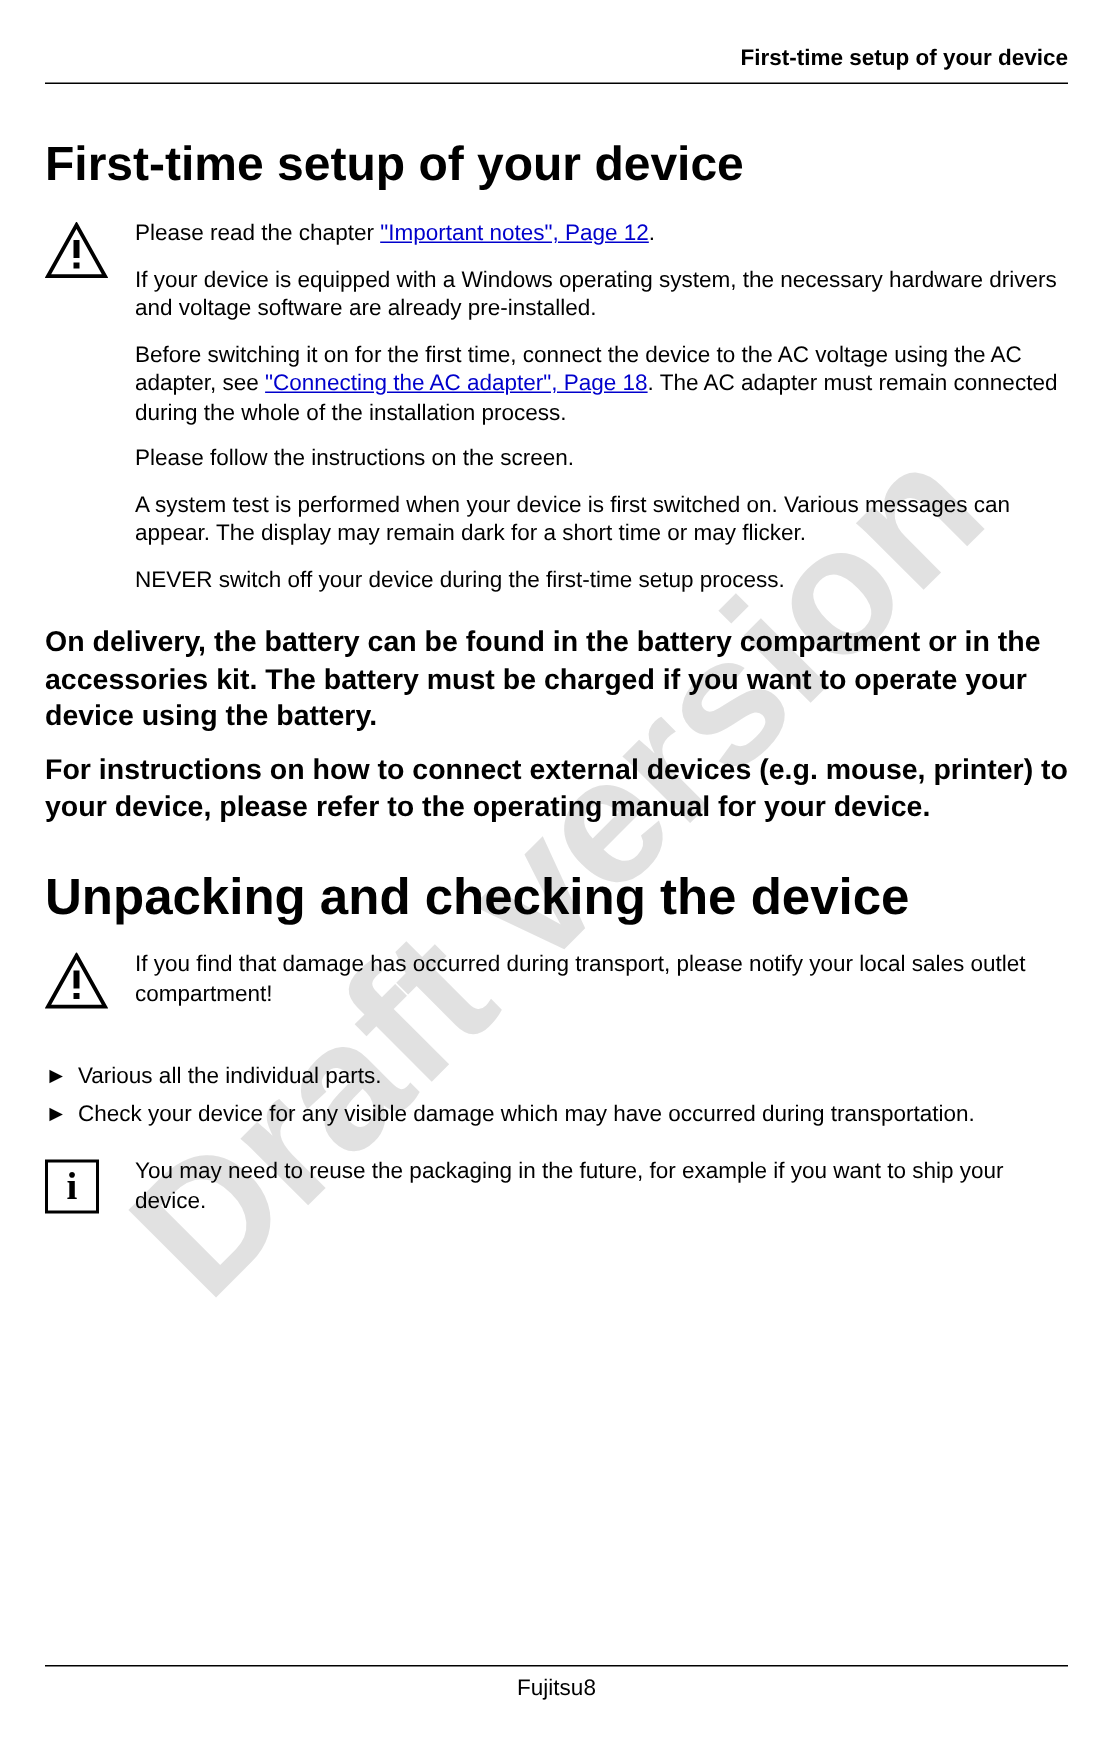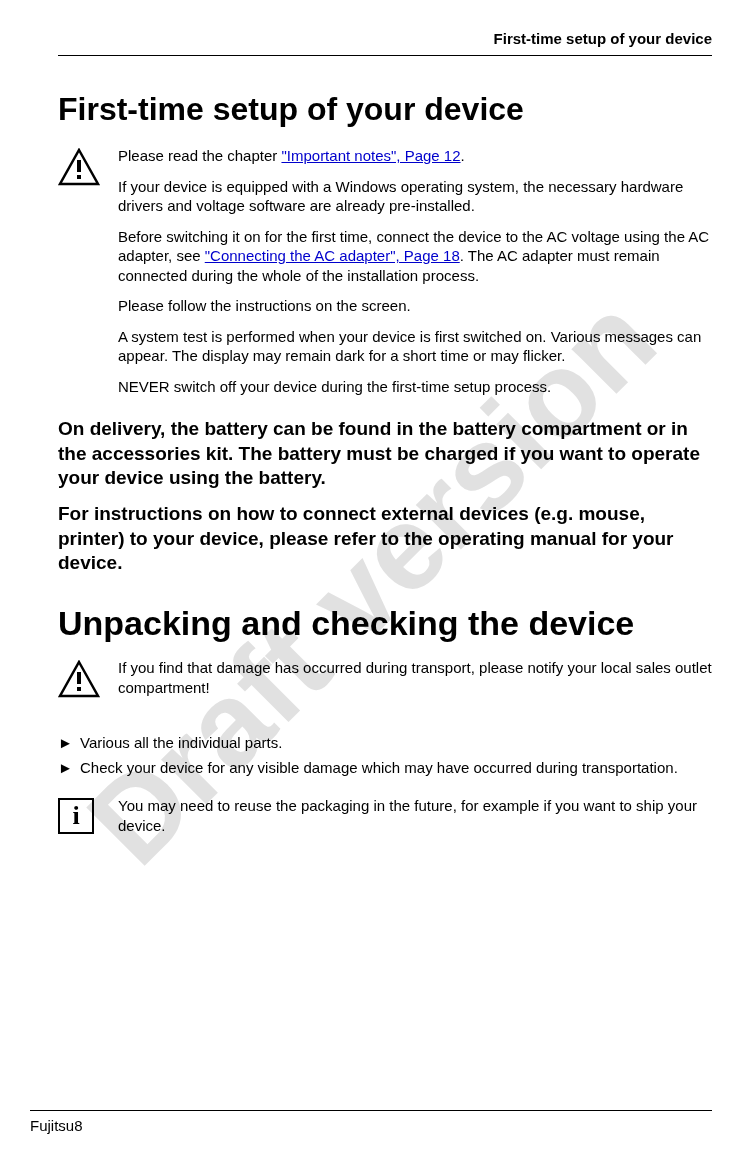--- a/index.html
+++ b/index.html
@@ -26,21 +26,20 @@
       font-weight: bold;
       color: rgba(180, 180, 180, 0.4);
       white-space: nowrap;
       pointer-events: none;
       z-index: 0;
     }
     .content {
       position: relative;
       z-index: 1;
       flex: 1;
-      margin-left: 28px;
     }
     .header-line {
       text-align: right;
       font-weight: bold;
       font-size: 15px;
       padding-bottom: 8px;
       border-bottom: 1.5px solid black;
       margin-bottom: 35px;
     }
     h1 {
@@ -106,21 +105,21 @@
     .bullet-marker {
       width: 22px;
       flex-shrink: 0;
       font-weight: bold;
     }
     .bullet-text {
       flex: 1;
     }
     .footer {
       display: flex;
-      justify-content: flex-start;
+      justify-content: center;
       border-top: 1.5px solid black;
       padding-top: 6px;
       font-size: 15px;
       margin-top: auto;
     }
     .spacer {
       height: 14px;
     }
   </style>
 </head>

